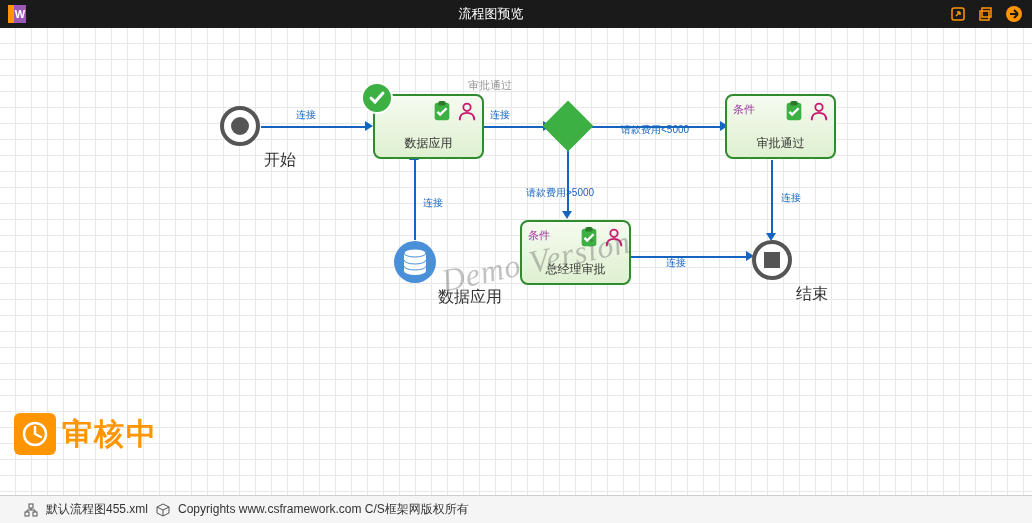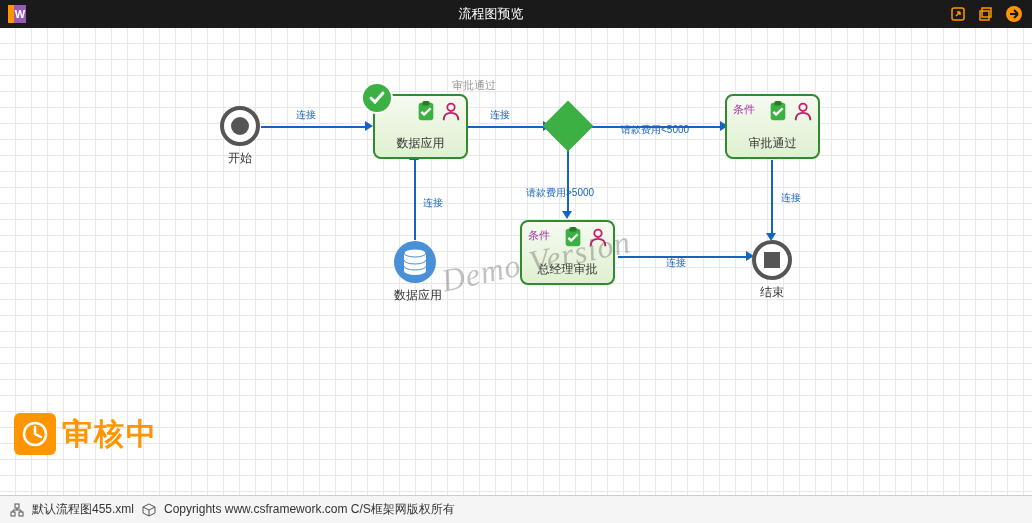--- a/index.html
+++ b/index.html
@@ -9,43 +9,43 @@
 .app-icon .l{width:6px;background:#ff9500;}
 .app-icon .r{width:12px;background:#9b59b6;display:flex;align-items:center;justify-content:center;color:#fff;font-size:11px;font-weight:bold;}
 .title-text{flex:1;font-size:13px;text-align:center;}
 .win-btns{display:flex;gap:8px;}
 .win-btn{width:20px;height:20px;display:flex;align-items:center;justify-content:center;cursor:pointer;}
 .canvas{position:relative;height:467px;background-image:linear-gradient(#e8e8e8 1px,transparent 1px),linear-gradient(90deg,#e8e8e8 1px,transparent 1px);background-size:16px 16px;background-position:-1px -1px;}
 .node{position:absolute;}
 .start-circle,.end-circle{width:40px;height:40px;border:4px solid #555;border-radius:50%;background:#fff;display:flex;align-items:center;justify-content:center;}
 .start-circle .inner{width:18px;height:18px;background:#555;border-radius:50%;}
 .end-circle .inner{width:16px;height:16px;background:#555;}
-.node-label{text-align:center;font-size:12px;color:#333;margin-top:4px;}
-.task{width:95px;height:65px;border:2.5px solid #2e8b2e;border-radius:8px;background:linear-gradient(#f5fbf0,#dff0d0);position:relative;text-decoration:underline;}
+.node-label{text-align:center;font-size:16px;color:#333;margin-top:4px;margin-left:44px;}
+.task{width:111px;height:65px;border:2.5px solid #2e8b2e;border-radius:8px;background:linear-gradient(#f5fbf0,#dff0d0);position:relative;text-decoration:underline;}
 .task-icons{position:absolute;top:4px;right:4px;display:flex;gap:3px;}
 .task-icon{width:22px;height:22px;}
 .task-label{position:absolute;bottom:5px;left:0;right:0;text-align:center;font-size:12px;color:#333;}
 .cond-label{position:absolute;top:6px;left:6px;font-size:11px;color:#a030a0;}
 .approved-label{position:absolute;top:-18px;right:-30px;font-size:11px;color:#999;}
 .check-badge{position:absolute;top:-14px;left:-14px;width:32px;height:32px;background:#3cb043;border-radius:50%;border:2px solid #fff;display:flex;align-items:center;justify-content:center;}
 .diamond{width:36px;height:36px;background:#3cb043;transform:rotate(45deg);}
 .db{width:42px;height:42px;border-radius:50%;background:#4a90d9;position:relative;display:flex;align-items:center;justify-content:center;}
 .edge-label{position:absolute;font-size:10px;color:#1565c0;}
 .arrow{position:absolute;background:#1565c0;}
 .arrow-h{height:2px;}
 .arrow-v{width:2px;}
 .arrowhead{position:absolute;width:0;height:0;}
 .ah-r{border-left:8px solid #1565c0;border-top:5px solid transparent;border-bottom:5px solid transparent;}
 .ah-d{border-top:8px solid #1565c0;border-left:5px solid transparent;border-right:5px solid transparent;}
 .ah-u{border-bottom:8px solid #1565c0;border-left:5px solid transparent;border-right:5px solid transparent;}
 .watermark{position:absolute;left:440px;top:215px;font-family:Georgia,serif;font-size:32px;color:rgba(80,80,80,0.35);font-style:italic;transform:rotate(-12deg);pointer-events:none;letter-spacing:1px;}
 .stamp{position:absolute;left:14px;bottom:40px;display:flex;align-items:center;gap:6px;}
 .stamp-icon{width:42px;height:42px;background:#ff9500;border-radius:6px;display:flex;align-items:center;justify-content:center;}
 .stamp-text{font-size:30px;color:#ff9500;font-weight:700;letter-spacing:2px;}
-.statusbar{position:absolute;bottom:0;left:0;right:0;height:28px;background:#f5f5f5;border-top:1px solid #ccc;display:flex;align-items:center;padding:0 10px;font-size:12px;color:#333;gap:8px;}
+.statusbar{position:absolute;bottom:0;left:0;right:0;height:28px;background:#f5f5f5;border-top:1px solid #ccc;display:flex;align-items:center;padding:0 24px;font-size:12px;color:#333;gap:8px;}
 </style>
 </head>
 <body>
 
 <div class="titlebar">
   <div class="app-icon">
       <div class="l"></div>
       <div class="r">W</div>
     </div>
   <div class="title-text">流程图预览</div>

